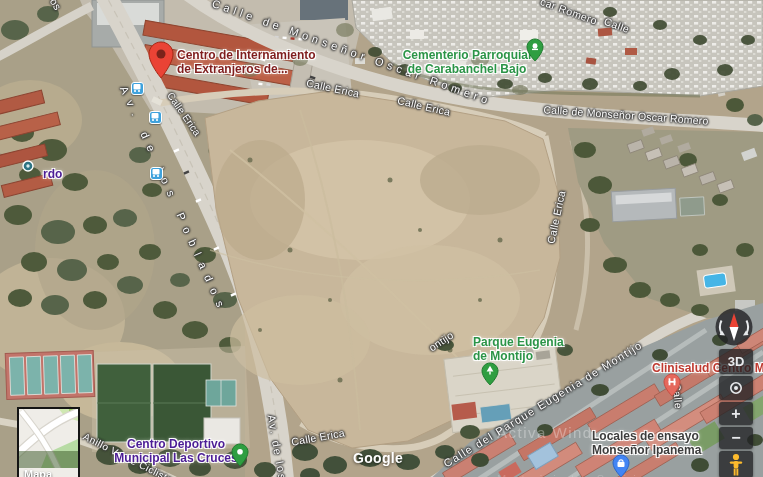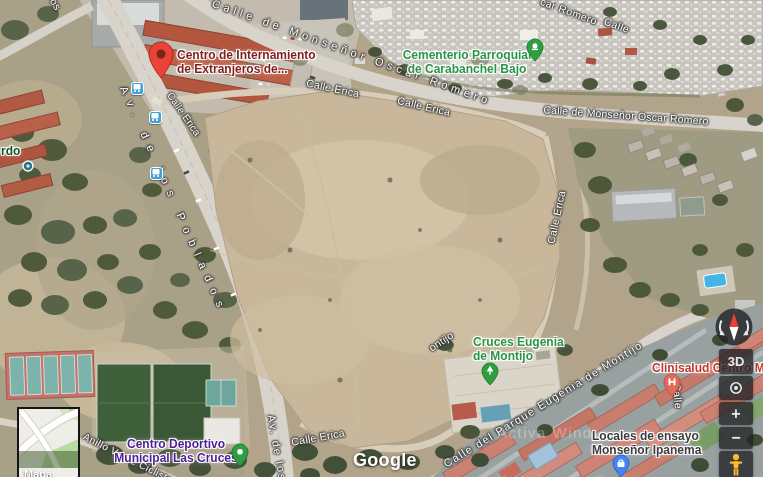--- a/index.html
+++ b/index.html
@@ -15,21 +15,21 @@
     text-shadow:-1px -1px 0 rgba(255,255,255,.95),1px -1px 0 rgba(255,255,255,.95),
                 -1px 1px 0 rgba(255,255,255,.95),1px 1px 0 rgba(255,255,255,.95),0 0 4px #fff;}
   .place-label.center{transform:translateX(-50%);text-align:center;}
   .pin{position:absolute;}
   .transit-stop{position:absolute;width:13px;height:13px;box-sizing:border-box;background:#3fa2dc;
     border:1.5px solid #fff;border-radius:3px;box-shadow:0 1px 1px rgba(0,0,0,.35);
     display:flex;align-items:center;justify-content:center;}
   .watermark{position:absolute;left:497px;top:424px;z-index:4;color:#fff;pointer-events:none;}
   .wm1{font-size:15px;opacity:.32;letter-spacing:1.5px;}
   .wm2{font-size:11px;opacity:.2;letter-spacing:1px;margin-top:32px;}
-  .google-logo{position:absolute;left:353px;top:450px;z-index:5;color:#fff;font-size:18px;
+  .google-logo{position:absolute;left:353px;top:450px;z-index:5;color:#fff;font-size:14px;
     font-weight:bold;letter-spacing:.3px;text-shadow:0 1px 3px rgba(0,0,0,.6);}
   .minimap{position:absolute;left:17px;top:407px;width:63px;height:78px;box-sizing:border-box;
     border:2px solid #141414;background:#efede8;z-index:6;cursor:pointer;}
   .minimap svg{display:block;}
   .minimap-label{position:absolute;left:5px;bottom:3px;color:#fff;font-size:11px;font-weight:bold;
     text-shadow:0 1px 2px rgba(0,0,0,.8);}
   .compass{position:absolute;left:712px;top:305px;width:44px;height:44px;z-index:7;cursor:pointer;}
   .ctl{position:absolute;left:719px;width:34px;box-sizing:border-box;background:rgba(32,33,36,.78);
     border:none;border-radius:3px;color:#e8eaed;z-index:7;cursor:pointer;padding:8px;
     display:flex;align-items:center;justify-content:center;box-shadow:0 1px 3px rgba(0,0,0,.4);
@@ -358,21 +358,21 @@
       <div class="place-label center" style="left: 467px; top: 34px; color: rgb(43, 148, 71); margin-top: 15px;">
         <div>Cementerio Parroquial</div>
         <div>de Carabanchel Bajo</div>
       </div>
       <div class="pin" style="left: 526px; top: 38px;"><svg width="18" height="24" viewBox="0 0 18 24">
           <path d="M9 1C4.6 1 1 4.6 1 9c0 6 8 14 8 14s8-8 8-14c0-4.4-3.6-8-8-8z" fill="#2F9E41" stroke="#1e7a2e"></path>
           <rect x="6.6" y="5.2" width="4.8" height="5.5" rx="2.4" fill="#fff"></rect>
           <rect x="6" y="10.7" width="6" height="1.4" fill="#fff"></rect>
         </svg></div>
       <div class="place-label" style="left: 473px; top: 336px; color: rgb(43, 148, 71);">
-        <div>Cruces Eugenia</div>
+        <div>Parque Eugenia</div>
         <div>de Montijo</div>
       </div>
       <div class="pin" style="left: 481px; top: 362px;"><svg width="18" height="24" viewBox="0 0 18 24">
           <path d="M9 1C4.6 1 1 4.6 1 9c0 6 8 14 8 14s8-8 8-14c0-4.4-3.6-8-8-8z" fill="#2F9E41" stroke="#1e7a2e"></path>
           <polygon points="9,3.8 5.6,9.5 12.4,9.5" fill="#fff"></polygon>
           <rect x="8.3" y="9.5" width="1.4" height="3" fill="#fff"></rect>
         </svg></div>
       <div class="place-label center" style="left: 176px; top: 438px; color: #4c1d95;">
         <div>Centro Deportivo</div>
         <div>Municipal Las Cruces</div>
@@ -392,21 +392,21 @@
         </svg></div>
       <div class="place-label" style="left: 652px; top: 362px; color: rgb(191, 58, 48);">
         <div>Clinisalud Centro Mé</div>
       </div>
       <div class="pin" style="left: 663px; top: 373px;"><svg width="18" height="24" viewBox="0 0 18 24">
           <path d="M9 1C4.6 1 1 4.6 1 9c0 6 8 14 8 14s8-8 8-14c0-4.4-3.6-8-8-8z" fill="#E5685C" stroke="#c74d42"></path>
           <rect x="5.6" y="5.3" width="1.8" height="7" fill="#fff"></rect>
           <rect x="10.6" y="5.3" width="1.8" height="7" fill="#fff"></rect>
           <rect x="5.6" y="7.9" width="6.8" height="1.8" fill="#fff"></rect>
         </svg></div>
-      <div class="place-label" style="left: 1px; top: 145px; color: #14532d;">
+      <div class="place-label" style="left: 1px; top: 168px; color: #4c1d95; padding-left: 42px;">
         <div>rdo</div>
       </div>
       <div class="pin" style="left: 22px; top: 158px;"><svg width="12" height="12" viewBox="0 0 12 12">
           <circle cx="6" cy="6" r="5" fill="#2C7483" stroke="#fff" stroke-width="1.4"></circle>
           <circle cx="6" cy="6" r="1.7" fill="#d8ecef"></circle>
         </svg></div>
       <div class="transit-stop" style="left: 130.5px; top: 81.5px;">
         <svg width="10" height="10" viewBox="0 0 10 10">
           <rect x="1.5" y="1" width="7" height="5.5" rx="1" fill="#fff"></rect>
           <circle cx="3" cy="8" r="1.1" fill="#fff"></circle>

